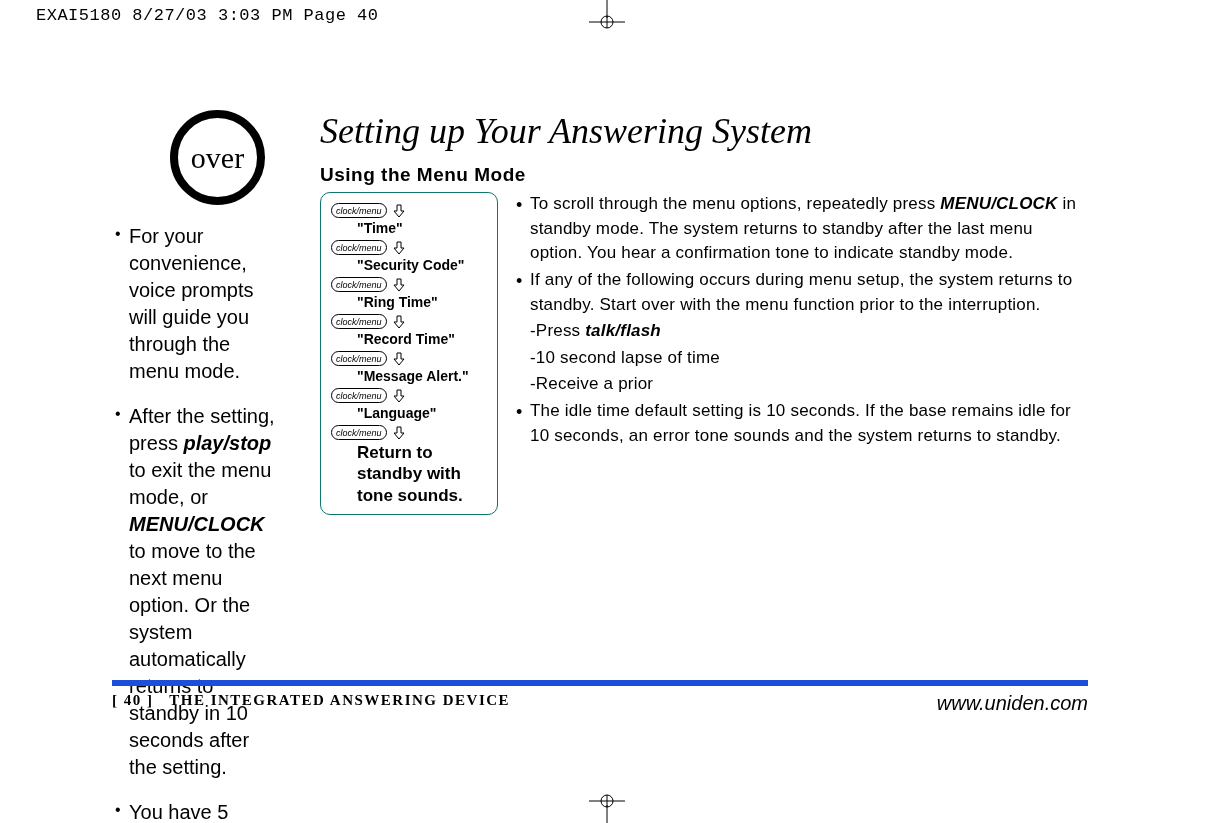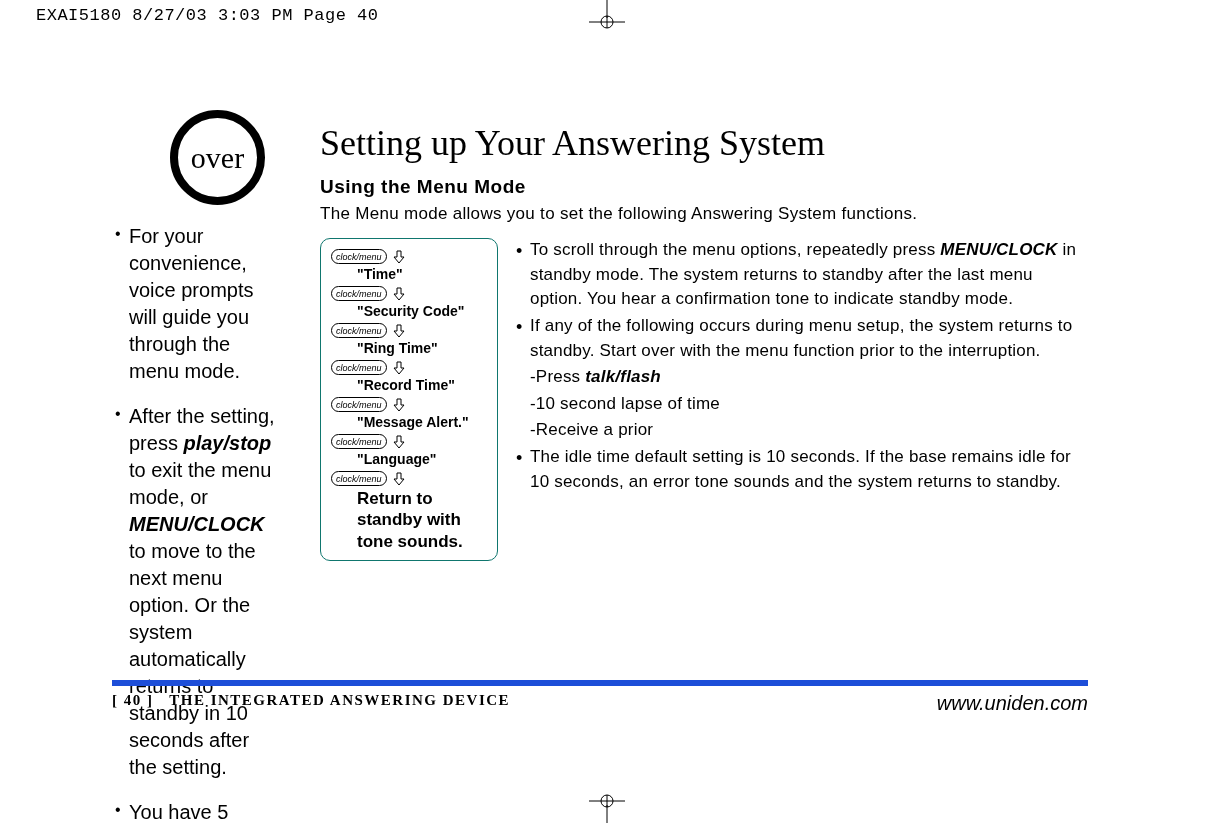--- a/index.html
+++ b/index.html
@@ -83,21 +83,22 @@
   .main-col {
     position: absolute;
     left: 205px;
     top: 0;
     width: 770px;
   }
   h1 {
     font-family: Georgia, "Times New Roman", serif;
     font-weight: normal;
     font-size: 36px;
-    margin: 12px 0 12px 0;
+    margin: 0 0 12px 0;
+    font-style: italic;
   }
   h2 {
     font-size: 19px;
     font-weight: bold;
     letter-spacing: 0.5px;
     margin: 0 0 6px 0;
   }
   .intro {
     font-size: 17px;
     letter-spacing: 0.3px;
@@ -221,21 +222,20 @@
     <div class="side-notes">
       <p><span>For your convenience, voice prompts will guide you through the menu mode.</span></p>
       <p><span>After the setting, press </span><span class="bi">play/stop</span><span> to exit the menu mode, or </span><span class="bi">MENU/CLOCK</span><span> to move to the next menu option. Or the system automatically returns to standby in 10 seconds after the setting.</span></p>
       <p><span>You have 5 seconds of idle time just after the 1st and last guidance of each menu setting.</span></p>
     </div>
   </div>
 
   <div class="main-col">
     <h1>Setting up Your Answering System</h1>
     <h2>Using the Menu Mode</h2>
-    <p class="intro">The Menu mode allows you to set the following Answering System functions.</p>
 
     <div class="body-row">
       <div class="menu-flow">
 
         <div class="menu-step">
           <div class="pill-row">
             <span class="pill">clock/menu</span>
             <span class="down-arrow"><svg width="12" height="14">
                   <path d="M4 1 h4 v6 h3 L6 13 1 7 h3 z" fill="none" stroke="#000"></path>
                 </svg></span>

